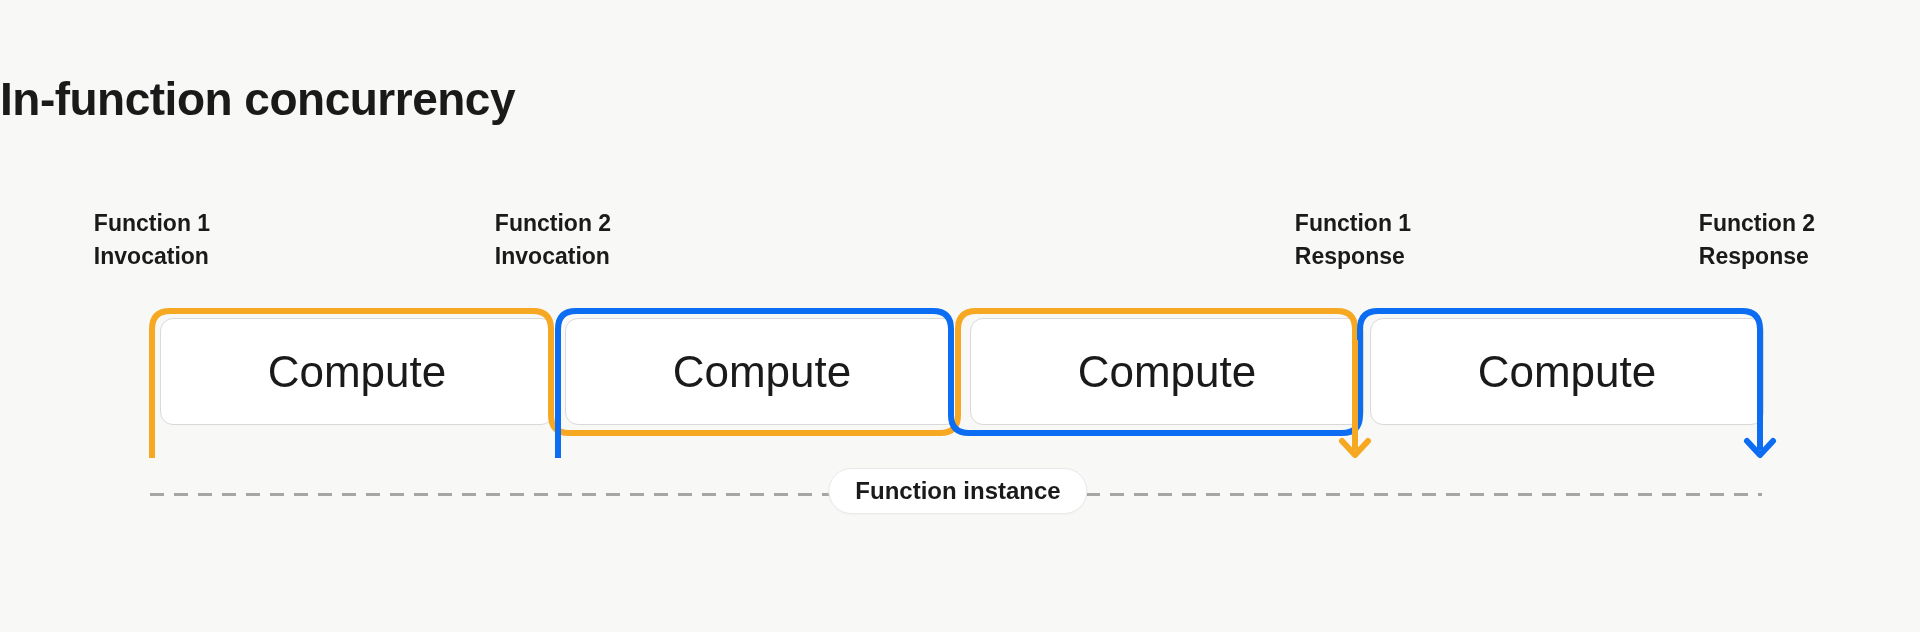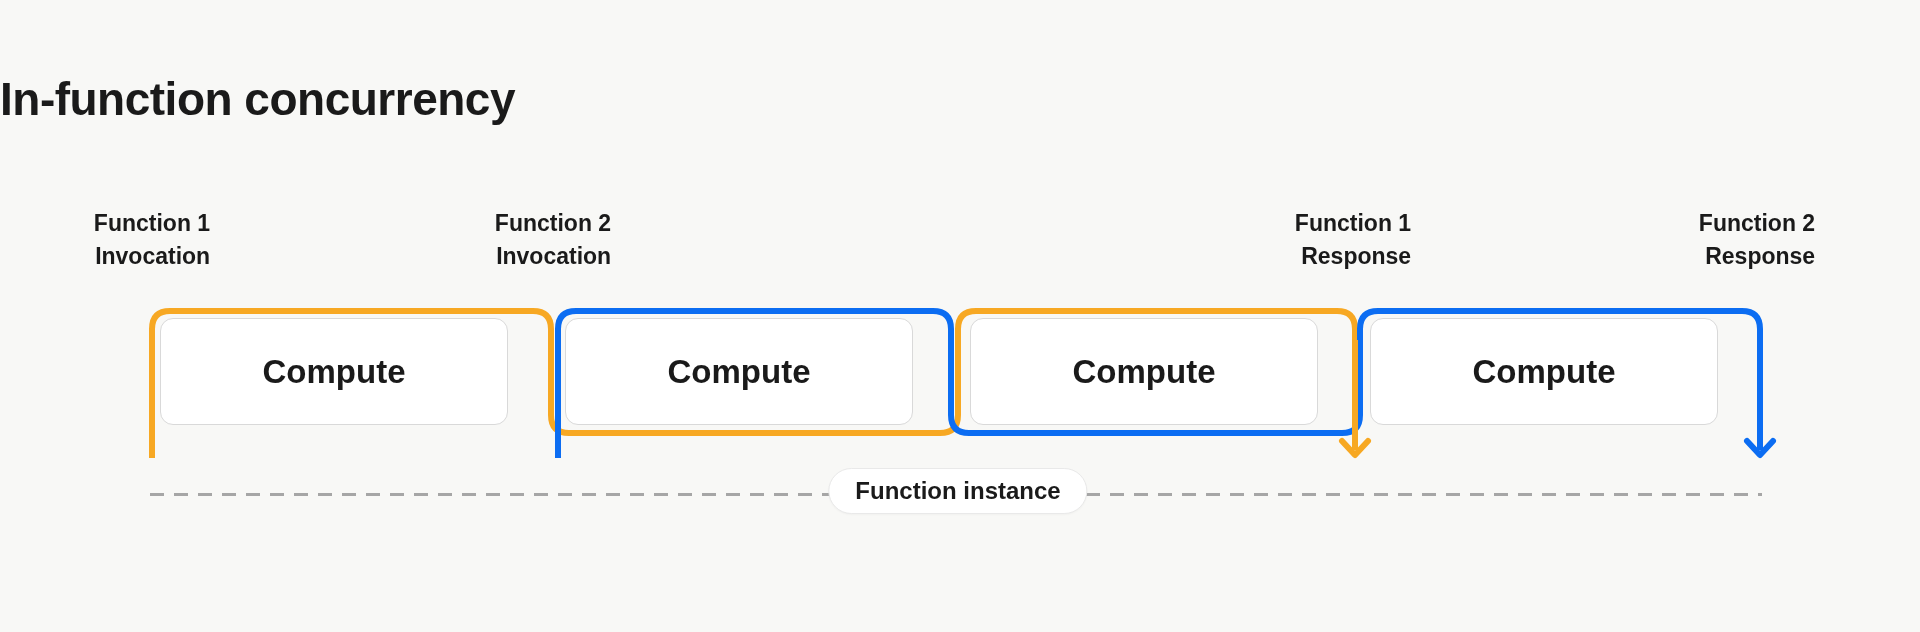--- a/index.html
+++ b/index.html
@@ -17,34 +17,34 @@
   .title{
     position:absolute;top:78px;left:0;width:1920px;
     text-align:left;
     font-size:46px;line-height:42px;font-weight:700;
     letter-spacing:-0.5px;
     color:var(--text,#1a1a1a);
   }
   .marker-label{
     position:absolute;top:207px;
     transform:translateX(-50%);
-    text-align:right;white-space:nowrap;
+    text-align:left;white-space:nowrap;
     font-size:23px;line-height:33px;font-weight:700;
     color:var(--text,#1a1a1a);
   }
   .marker-label span{display:block;}
   .compute-box{
     position:absolute;top:318px;
-    width:348px;height:107px;
+    width:394px;height:107px;
     background:#ffffff;
     border:1.5px solid var(--box-border,#d9d9d9);
     border-radius:13px;
     box-sizing:border-box;
     display:flex;align-items:center;justify-content:center;
-    font-size:33px;font-weight:700;
+    font-size:44px;font-weight:400;
     color:var(--text,#1a1a1a);
   }
   .timeline-dashes{
     position:absolute;left:150px;top:493px;
     width:1612px;height:3px;
     background:repeating-linear-gradient(90deg,
       var(--dash,#a6a6a6) 0 14px, transparent 14px 24px);
   }
   .instance-pill{
     position:absolute;left:958px;top:468px;

